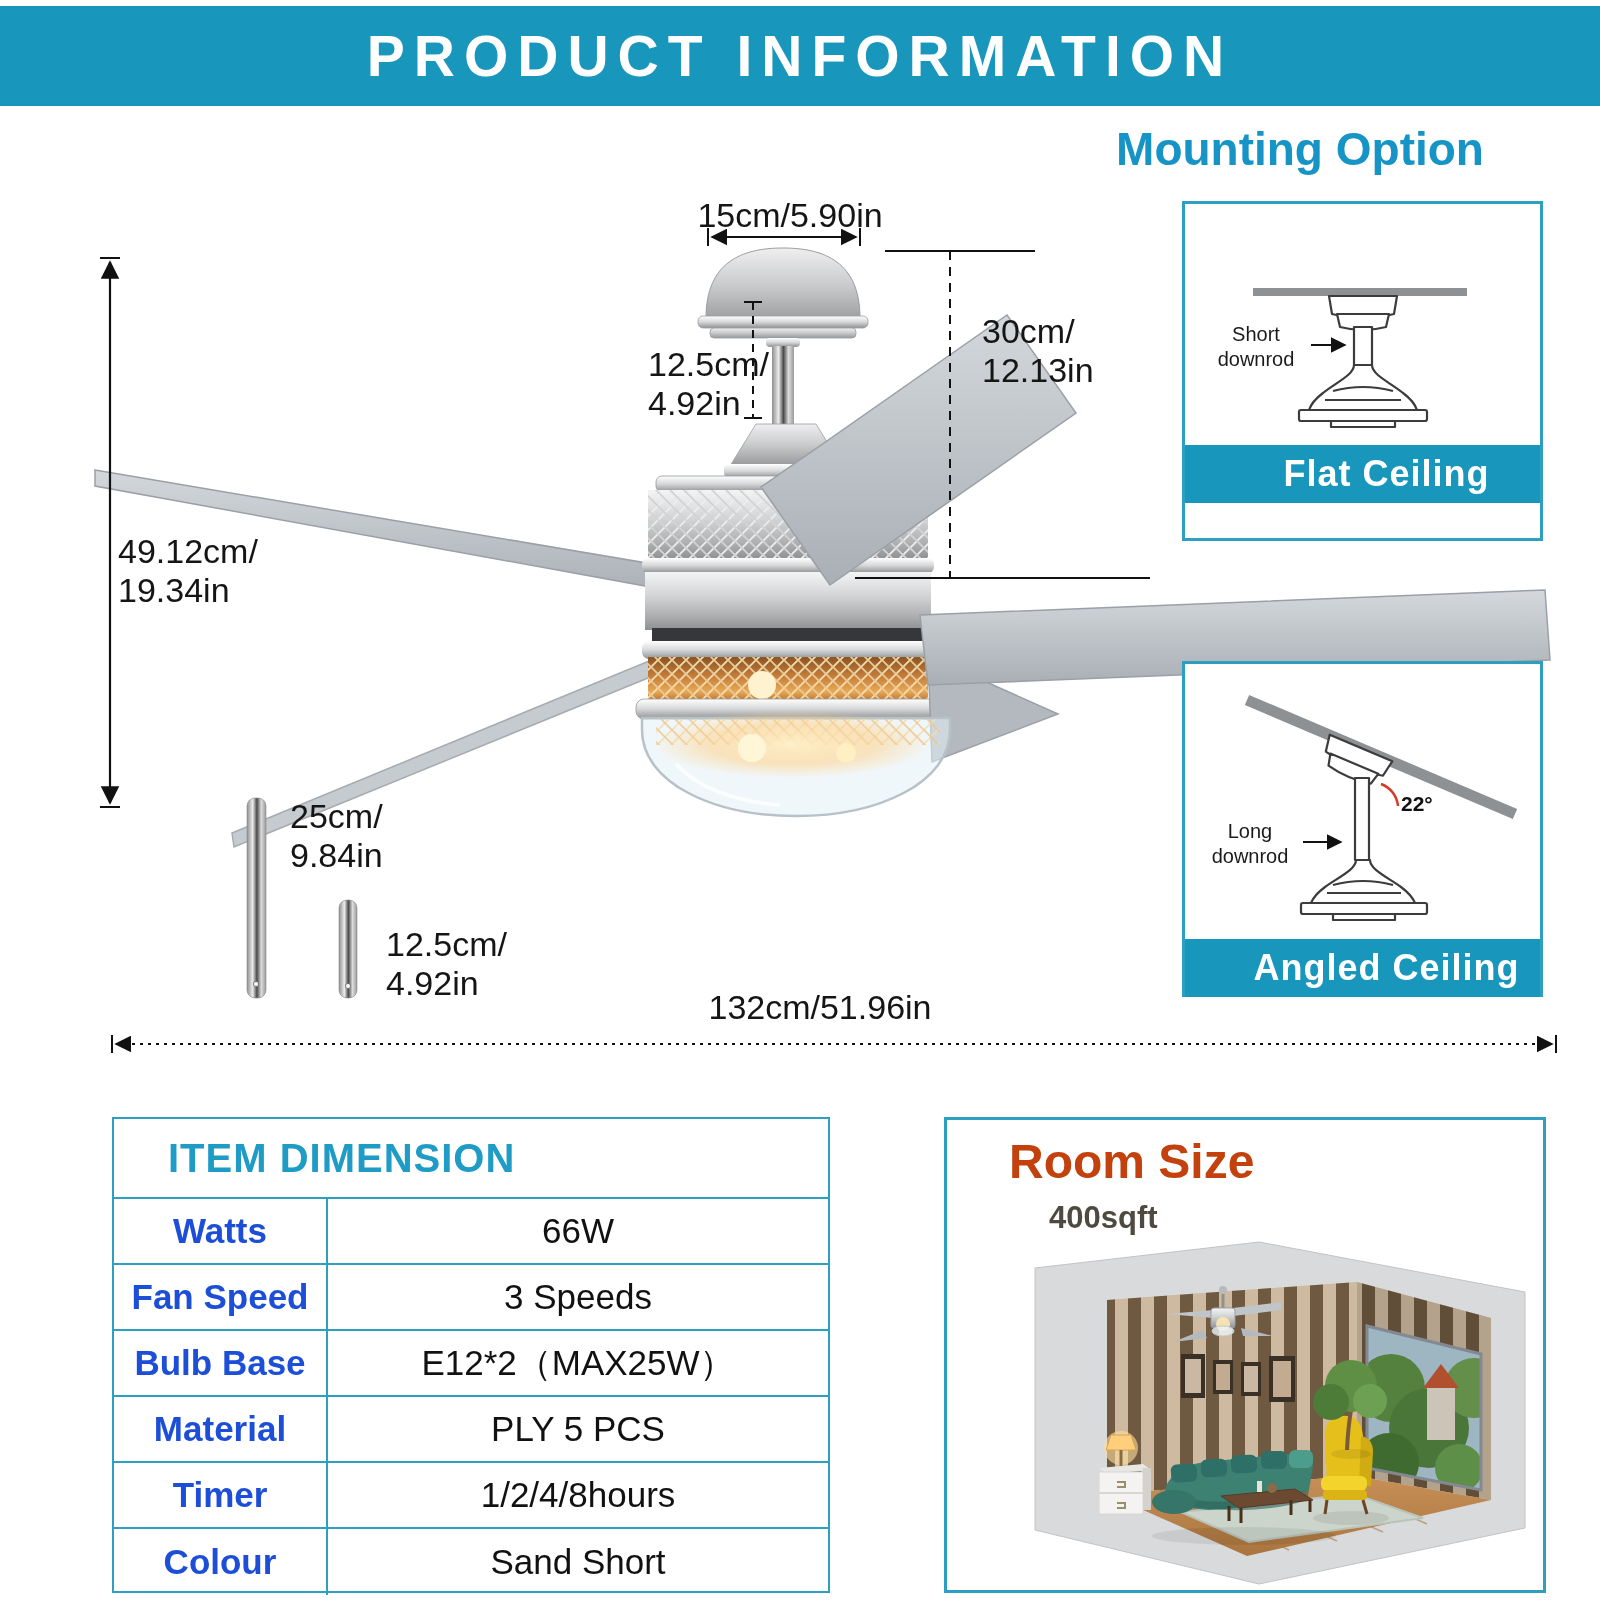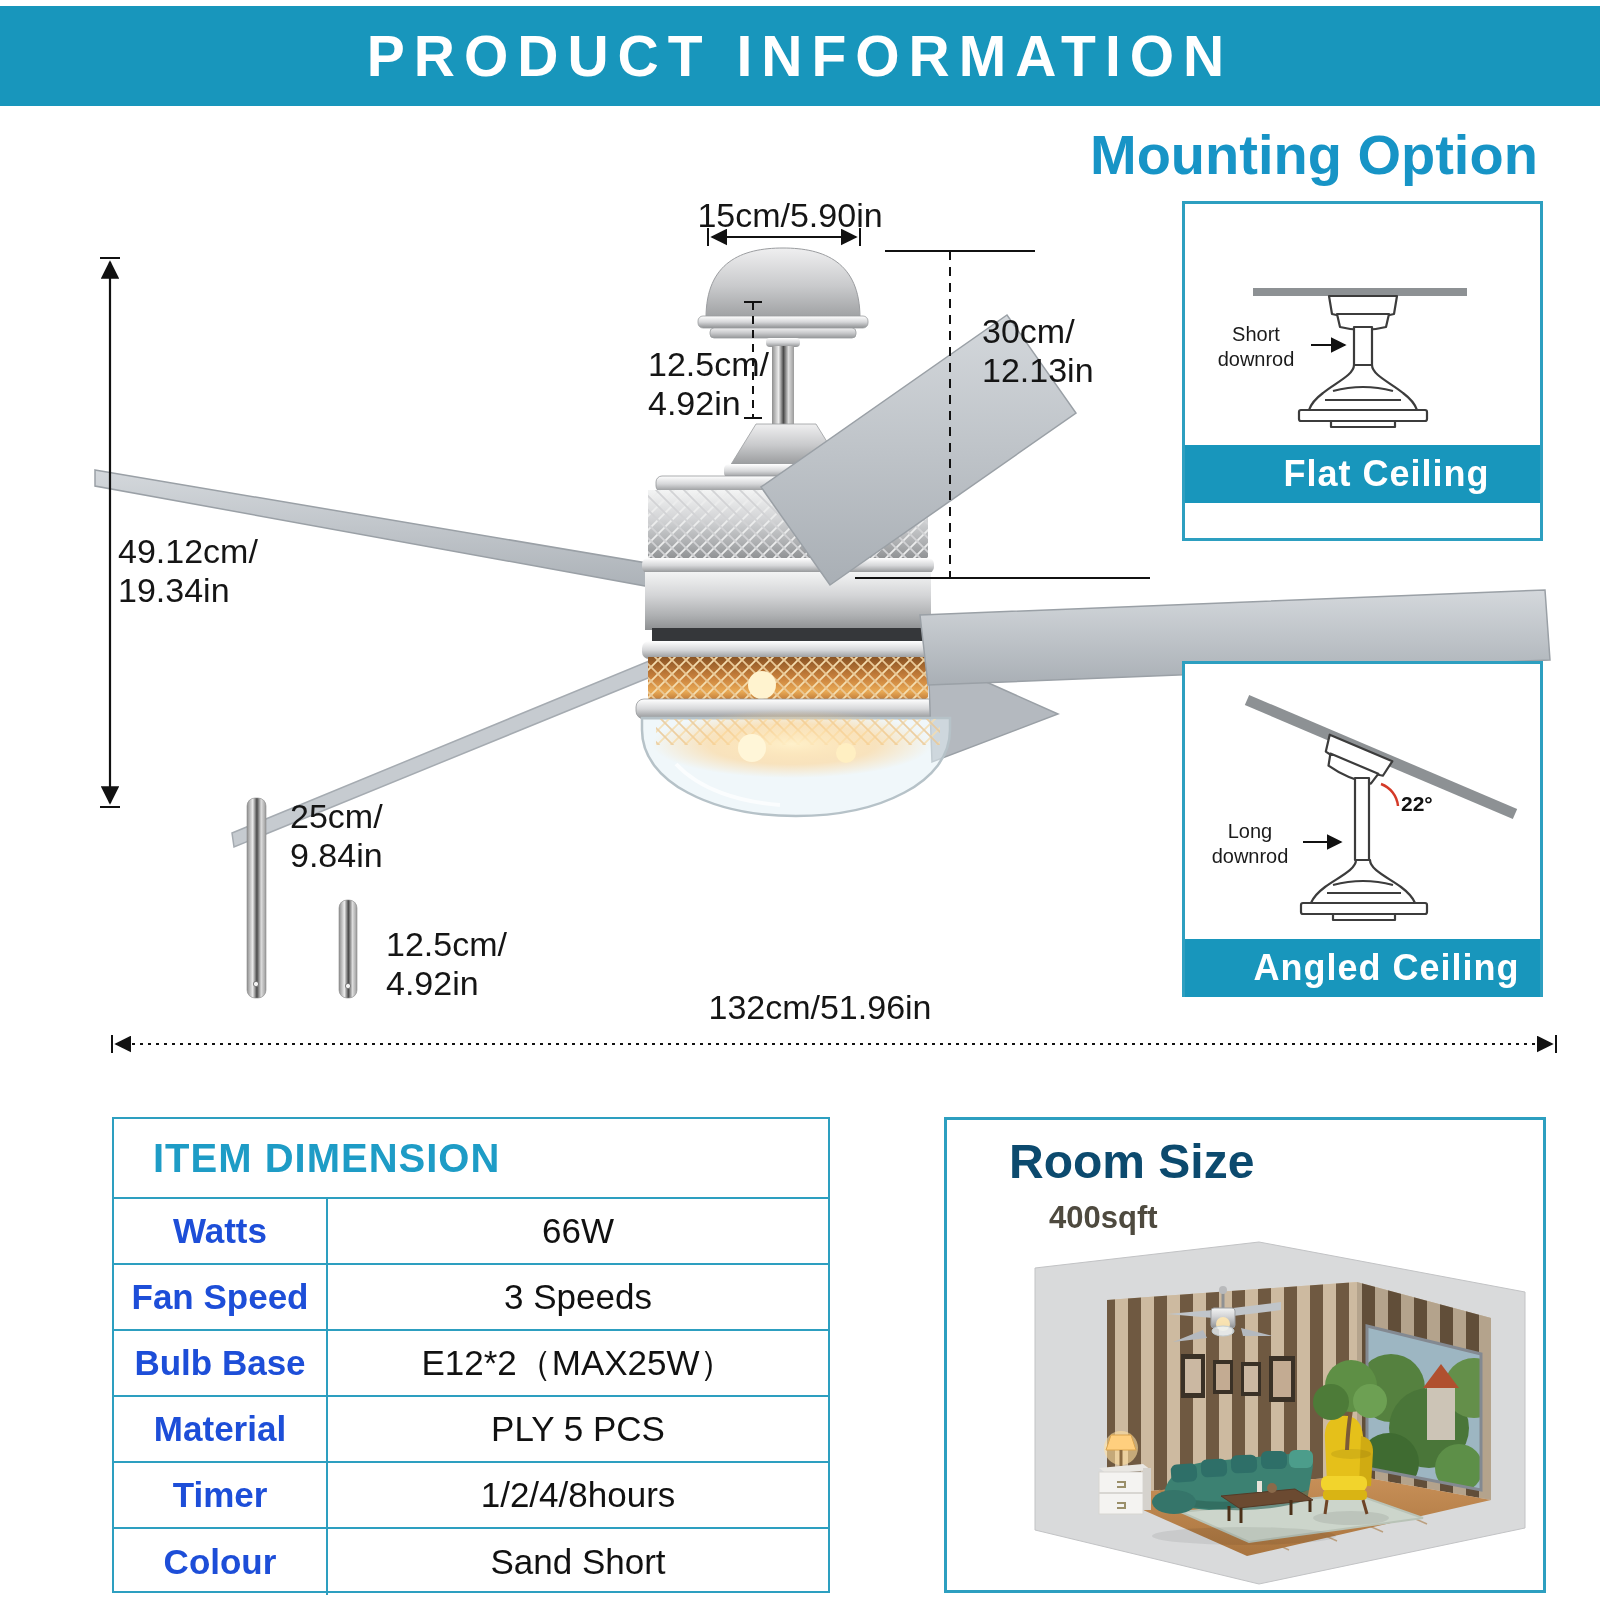--- a/index.html
+++ b/index.html
@@ -8,41 +8,41 @@
   
   .banner{position:absolute;left:0;top:6px;width:1600px;height:100px;background:#1896BC;
           display:flex;align-items:center;justify-content:center;}
   .banner span{color:#fff;font-size:57px;font-weight:bold;letter-spacing:9px;white-space:nowrap;}
   
   .fan-svg{position:absolute;left:0;top:100px;width:1600px;height:980px;}
   .dim{position:absolute;font-size:34px;line-height:1.16;color:#151515;white-space:pre-line;}
   .dim.center{text-align:center;}
   
   .mount-heading{position:absolute;left:1090px;top:122px;width:420px;text-align:center;
-                 font-size:56px;font-weight:bold;color:#1794C6;white-space:nowrap;}
+                 font-size:46px;font-weight:bold;color:#1794C6;white-space:nowrap;}
   .mount-card{position:absolute;left:1182px;width:361px;border:3px solid #2D9FC0;background:#fff;box-sizing:border-box;}
   .mount-card .draw{position:relative;width:100%;}
   .mount-card .bar{height:58px;background:#1896BC;display:flex;align-items:center;justify-content:center;padding-left:48px;}
   .mount-card .bar span{color:#fff;font-size:36px;font-weight:bold;letter-spacing:1px;}
   .card-note{position:absolute;font-size:20px;line-height:1.25;color:#1b1b1b;text-align:center;white-space:pre-line;}
   .card-angle{position:absolute;font-size:21px;font-weight:bold;color:#111;}
   
   .spec{position:absolute;left:112px;top:1117px;width:718px;height:476px;border:2px solid #2D9FC0;
         box-sizing:border-box;background:#fff;}
   .spec-header{height:80px;border-bottom:2px solid #2D9FC0;display:flex;align-items:center;box-sizing:border-box;}
-  .spec-header span{margin-left:39px;font-size:40px;font-weight:bold;color:#1E9CC6;letter-spacing:1px;}
+  .spec-header span{margin-left:54px;font-size:40px;font-weight:bold;color:#1E9CC6;letter-spacing:1px;}
   .spec-row{height:66px;display:flex;border-bottom:2px solid #2D9FC0;box-sizing:border-box;}
   .spec-row:last-child{border-bottom:none;}
   .spec-label{width:214px;border-right:2px solid #2D9FC0;display:flex;align-items:center;justify-content:center;
               font-size:35px;font-weight:bold;color:#1d4ed8;box-sizing:border-box;}
   .spec-value{flex:1;display:flex;align-items:center;justify-content:center;font-size:35px;color:#111;}
   
   .room-box{position:absolute;left:944px;top:1117px;width:602px;height:476px;border:3px solid #2D9FC0;
             box-sizing:border-box;background:#fff;}
-  .room-heading{position:absolute;left:62px;top:14px;font-size:48px;font-weight:bold;color:#0c4a6e;text-align:center;}
+  .room-heading{position:absolute;left:62px;top:14px;font-size:48px;font-weight:bold;color:#c2410c;text-align:center;}
   .room-area{position:absolute;left:102px;top:80px;font-size:31px;font-weight:bold;color:#4e4a3f;}
   .room-svg{position:absolute;left:12px;top:118px;width:576px;height:348px;}
 </style>
 </head>
 <body>
 
 <div class="page">
 
   <div class="banner">
     <span>PRODUCT INFORMATION</span>

